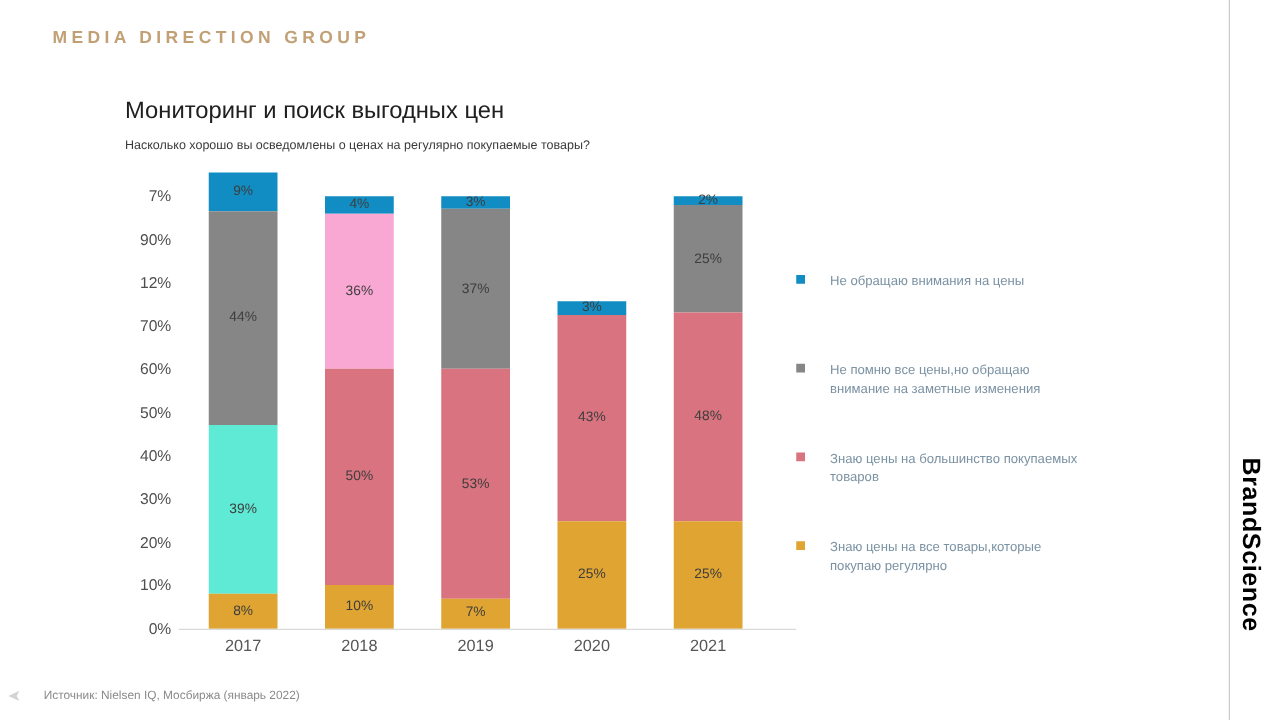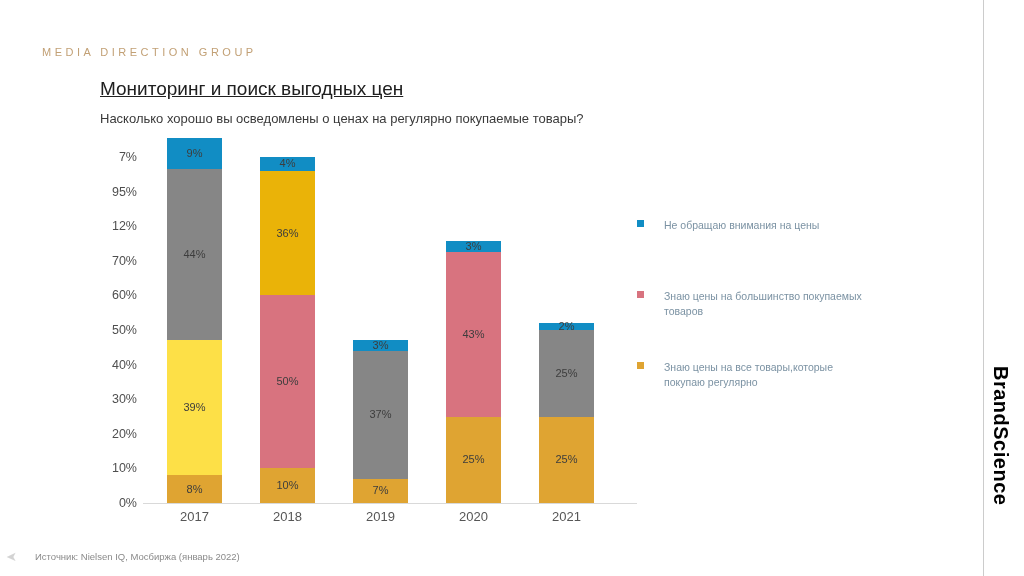--- a/index.html
+++ b/index.html
@@ -4,30 +4,30 @@
 <style>
   * { margin: 0; padding: 0; box-sizing: border-box; }
   html, body { width: 1024px; height: 576px; }
   body {
     position: relative;
     background: #ffffff;
     font-family: "Liberation Sans", sans-serif;
     overflow: hidden;
   }
   .brand {
-    position: absolute; left: 42px; top: 46px;
-    font-size: 11px; letter-spacing: 3.5px; color: #c2a075; font-weight: 400;
+    position: absolute; left: 42px; top: 21px;
+    font-size: 14px; letter-spacing: 3.5px; color: #c2a075; font-weight: 700;
   }
   .title {
     position: absolute; left: 100px; top: 78px;
-    font-size: 19px; color: #202020; font-weight: 400; text-decoration: underline;
+    font-size: 19px; color: #202020; font-weight: 400;
   }
   .subtitle {
     position: absolute; left: 100px; top: 111px;
-    font-size: 13px; color: #3a3a3a;
+    font-size: 10px; color: #3a3a3a;
   }
   
   #yaxis { position: absolute; left: 90px; top: 157px; width: 47px; height: 346px; }
   .ytick {
     position: absolute; right: 0; transform: translateY(-50%);
     font-size: 12.5px; color: #4f4f4f; white-space: nowrap;
   }
   #plot {
     position: absolute; left: 143px; top: 157px; width: 494px; height: 346px;
     display: flex; padding-left: 5px;
@@ -86,64 +86,67 @@
 <div id="yaxis">
     <div class="ytick" style="top: 346px;">0%</div>
     <div class="ytick" style="top: 311.4px;">10%</div>
     <div class="ytick" style="top: 276.8px;">20%</div>
     <div class="ytick" style="top: 242.2px;">30%</div>
     <div class="ytick" style="top: 207.6px;">40%</div>
     <div class="ytick" style="top: 173px;">50%</div>
     <div class="ytick" style="top: 138.4px;">60%</div>
     <div class="ytick" style="top: 103.8px;">70%</div>
     <div class="ytick" style="top: 69.2px;">12%</div>
-    <div class="ytick" style="top: 34.6px;">95%</div>
+    <div class="ytick" style="top: 34.6px;">90%</div>
     <div class="ytick" style="top: 0px;">7%</div>
   </div>
 <div id="plot">
     <div class="bar-slot">
       <div class="bar">
         <div class="seg" style="background: rgb(17, 141, 196); height: 31.14px;">
           <span class="seg-label">9%</span>
         </div>
         <div class="seg" style="background: rgb(134, 134, 134); height: 171px;">
           <span class="seg-label">44%</span>
         </div>
-        <div class="seg" style="background: #fde047; height: 134.94px;">
+        <div class="seg" style="background: #5eead4; height: 134.94px;">
           <span class="seg-label">39%</span>
         </div>
         <div class="seg" style="background: rgb(223, 164, 50); height: 27.68px;">
           <span class="seg-label">8%</span>
         </div>
       </div>
     </div>
     <div class="bar-slot">
       <div class="bar">
         <div class="seg" style="background: rgb(17, 141, 196); height: 13.84px;">
           <span class="seg-label">4%</span>
         </div>
-        <div class="seg" style="background: #eab308; height: 124.56px;">
+        <div class="seg" style="background: #f9a8d4; height: 124.56px;">
           <span class="seg-label">36%</span>
         </div>
         <div class="seg" style="background: rgb(216, 115, 127); height: 173px;">
           <span class="seg-label">50%</span>
         </div>
         <div class="seg" style="background: rgb(223, 164, 50); height: 34.6px;">
           <span class="seg-label">10%</span>
         </div>
       </div>
     </div>
     <div class="bar-slot">
       <div class="bar">
         <div class="seg" style="background: rgb(17, 141, 196); height: 10.38px;">
           <span class="seg-label">3%</span>
         </div>
         <div class="seg" style="background: rgb(134, 134, 134); height: 128.02px;">
           <span class="seg-label">37%</span>
         </div>
+        <div class="seg" style="background: rgb(216, 115, 127); height: 183.38px;">
+          <span class="seg-label">53%</span>
+        </div>
         <div class="seg" style="background: rgb(223, 164, 50); height: 24.22px;">
           <span class="seg-label">7%</span>
         </div>
       </div>
     </div>
     <div class="bar-slot">
       <div class="bar">
         <div class="seg" style="background: rgb(17, 141, 196); height: 10.38px;">
           <span class="seg-label">3%</span>
         </div>
@@ -155,20 +158,23 @@
         </div>
       </div>
     </div>
     <div class="bar-slot">
       <div class="bar">
         <div class="seg" style="background: rgb(17, 141, 196); height: 6.92px;">
           <span class="seg-label">2%</span>
         </div>
         <div class="seg" style="background: rgb(134, 134, 134); height: 86.5px;">
           <span class="seg-label">25%</span>
+        </div>
+        <div class="seg" style="background: rgb(216, 115, 127); height: 166.08px;">
+          <span class="seg-label">48%</span>
         </div>
         <div class="seg" style="background: rgb(223, 164, 50); height: 86.5px;">
           <span class="seg-label">25%</span>
         </div>
       </div>
     </div>
   </div>
 <div class="baseline"></div>
 <div id="xlabels">
     <div class="xlab">2017</div>
@@ -176,20 +182,24 @@
     <div class="xlab">2019</div>
     <div class="xlab">2020</div>
     <div class="xlab">2021</div>
   </div>
 <div id="legend">
     <div class="legend-item">
       <span class="swatch" style="background: rgb(17, 141, 196);"></span>
       <span class="legend-text">Не обращаю внимания на цены</span>
     </div>
     <div class="legend-item">
+      <span class="swatch" style="background: rgb(134, 134, 134);"></span>
+      <span class="legend-text">Не помню все цены,но обращаю внимание на заметные изменения</span>
+    </div>
+    <div class="legend-item">
       <span class="swatch" style="background: rgb(216, 115, 127);"></span>
       <span class="legend-text">Знаю цены на большинство покупаемых товаров</span>
     </div>
     <div class="legend-item">
       <span class="swatch" style="background: rgb(223, 164, 50);"></span>
       <span class="legend-text">Знаю цены на все товары,которые покупаю регулярно</span>
     </div>
   </div>
 
 <div class="divider"></div>

